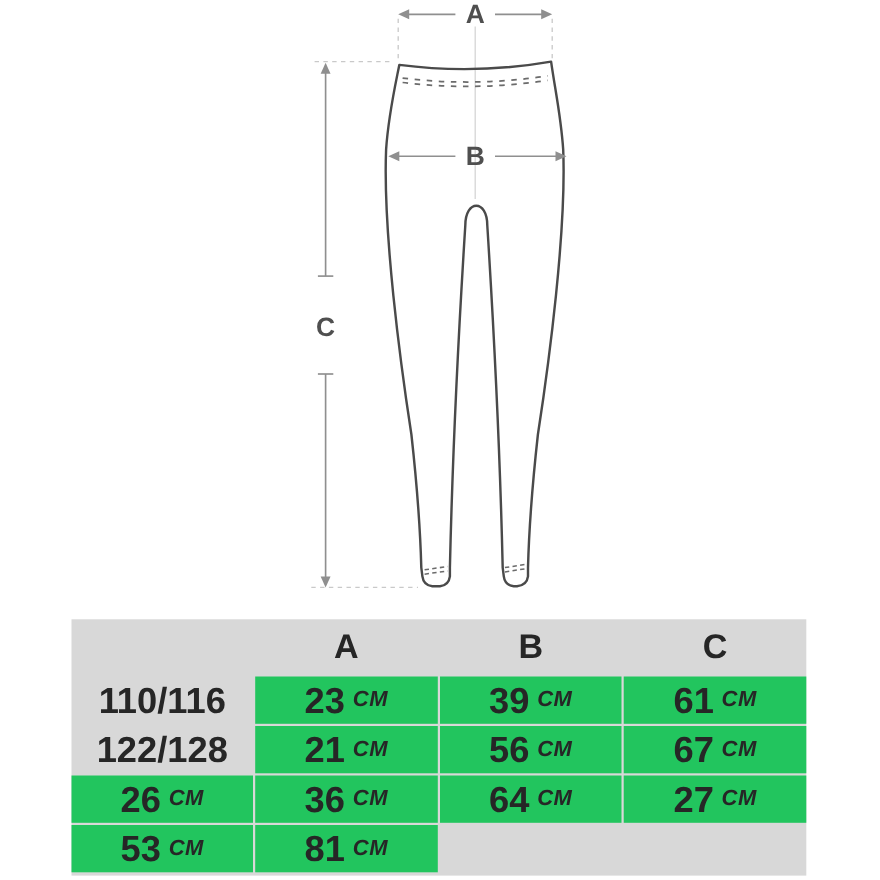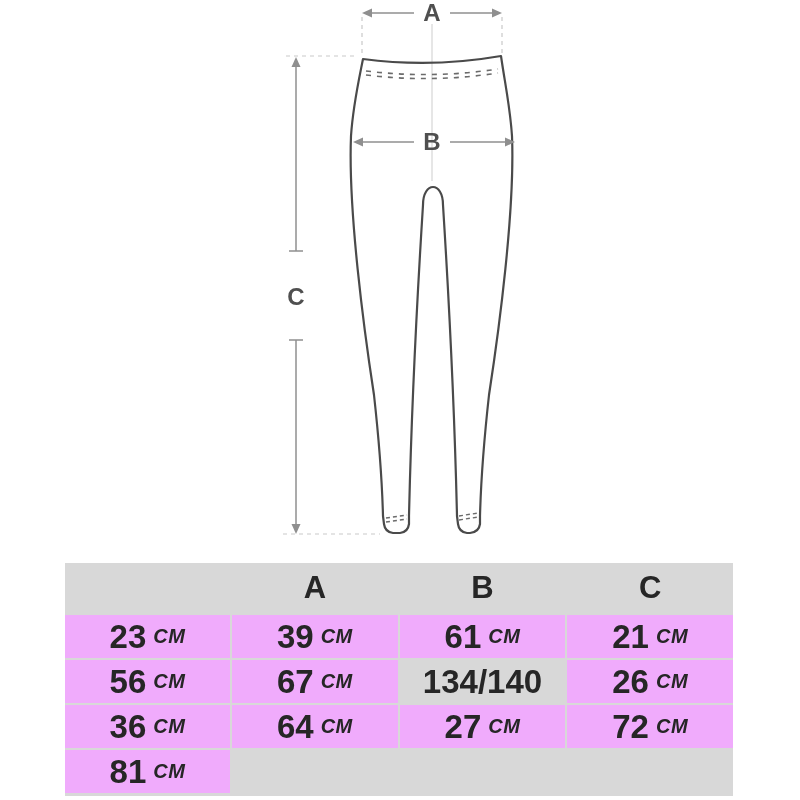--- a/index.html
+++ b/index.html
@@ -37,21 +37,21 @@
   }
   .th {
     background: transparent;
     font-weight: 700; font-size: 31px;
   }
   .ts {
     background: transparent;
     font-weight: 700; font-size: 33px;
   }
   .td {
-    background: #f0abfc;
+    background: #22c55e;
     font-weight: 700; font-size: 33px;
   }
   .unit {
     font-size: 20px; font-weight: 700;
     margin-left: 7px; letter-spacing: 0.5px; font-style: italic;
   }
 </style>
 </head>
 <body>
 
@@ -120,65 +120,66 @@
     </g>
   </svg>
 </div>
 
 <div class="size-table">
   <div class="cell th"></div>
   <div class="cell th">A</div>
   <div class="cell th">B</div>
   <div class="cell th">C</div>
 
+  <div class="cell ts">110/116</div>
   <div class="cell td">
       <span>23</span>
       <span class="unit">CM</span>
     </div>
   <div class="cell td">
       <span>39</span>
       <span class="unit">CM</span>
     </div>
   <div class="cell td">
       <span>61</span>
       <span class="unit">CM</span>
     </div>
 
+  <div class="cell ts">122/128</div>
   <div class="cell td">
       <span>21</span>
       <span class="unit">CM</span>
     </div>
   <div class="cell td">
       <span>56</span>
       <span class="unit">CM</span>
     </div>
   <div class="cell td">
       <span>67</span>
       <span class="unit">CM</span>
     </div>
 
-  <div class="cell ts">134/140</div>
   <div class="cell td">
       <span>26</span>
       <span class="unit">CM</span>
     </div>
   <div class="cell td">
       <span>36</span>
       <span class="unit">CM</span>
     </div>
   <div class="cell td">
       <span>64</span>
       <span class="unit">CM</span>
     </div>
 
   <div class="cell td">
       <span>27</span>
       <span class="unit">CM</span>
     </div>
   <div class="cell td">
-      <span>72</span>
+      <span>53</span>
       <span class="unit">CM</span>
     </div>
   <div class="cell td">
       <span>81</span>
       <span class="unit">CM</span>
     </div>
 </div>
 
 </body></html>

